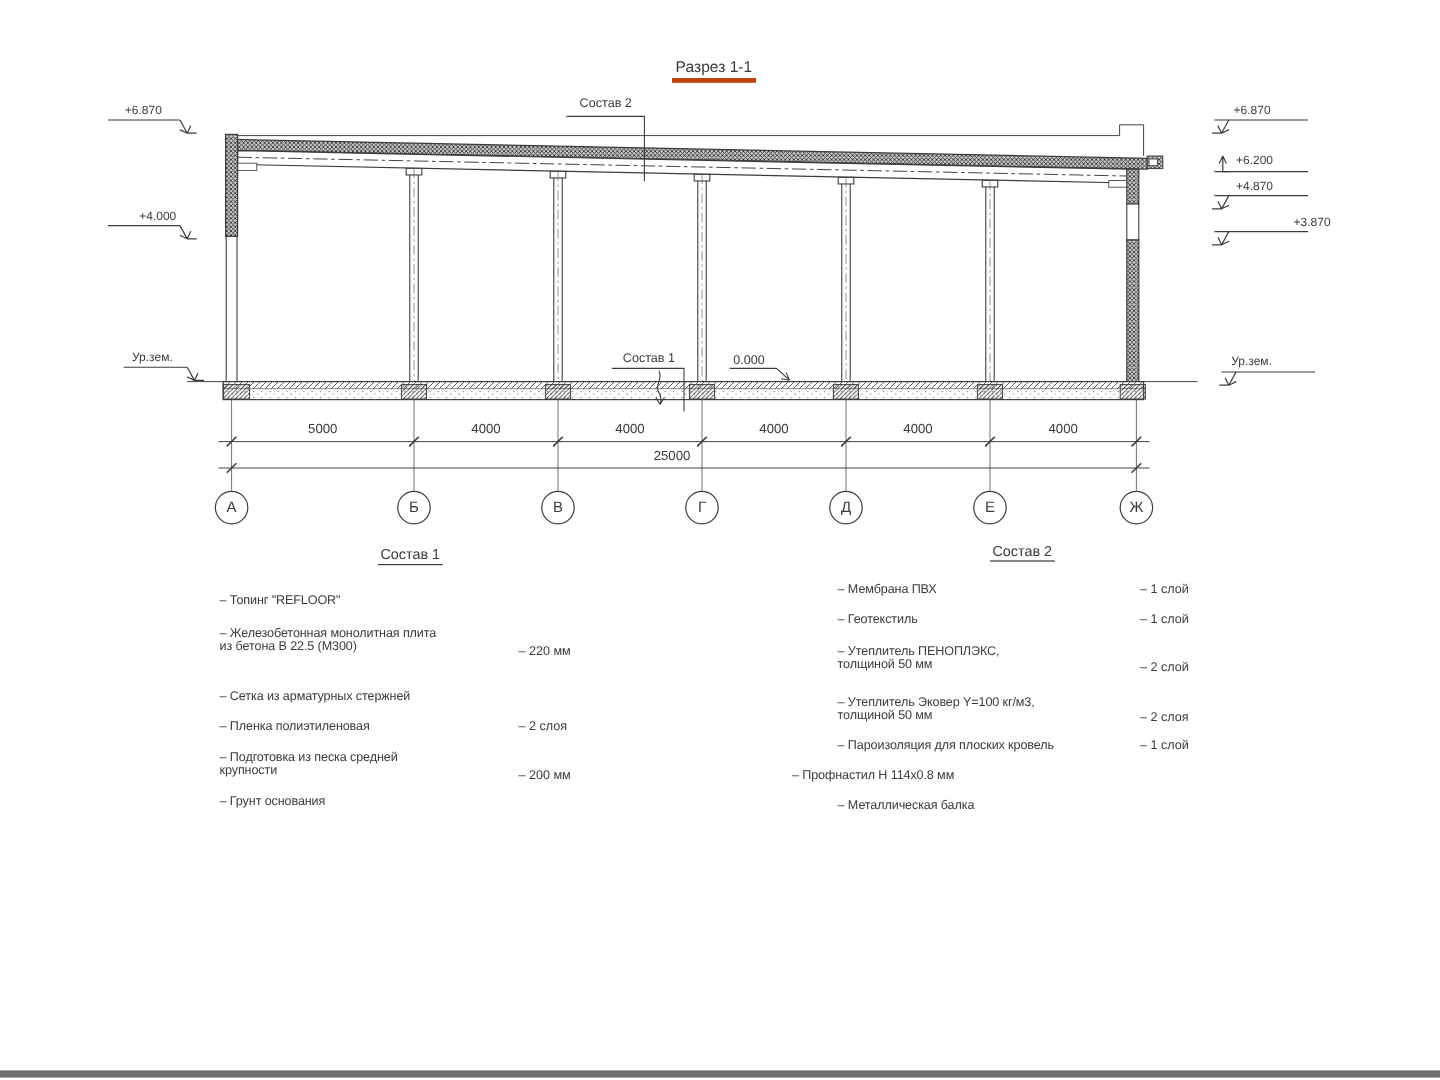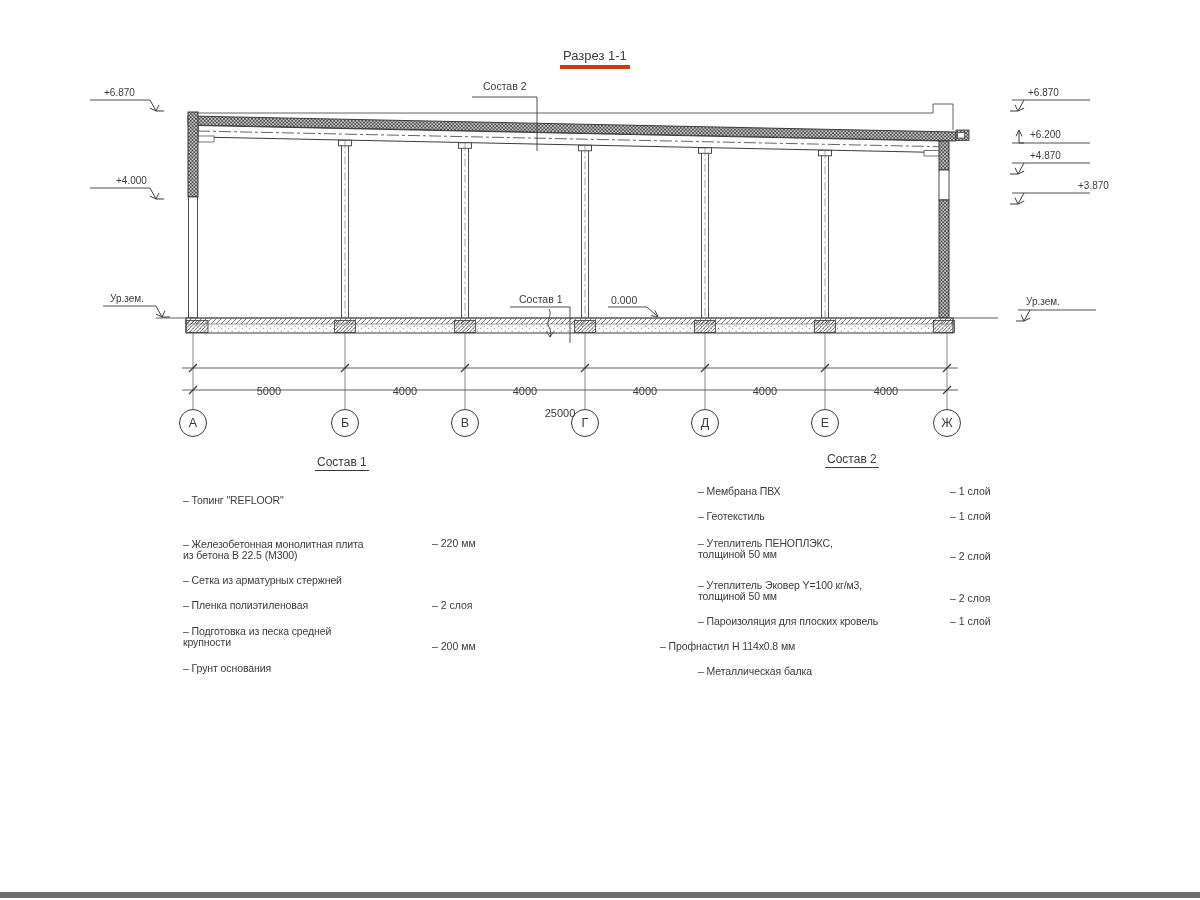--- a/index.html
+++ b/index.html
@@ -2,21 +2,21 @@
 <html><head>
 <meta charset="utf-8">
 <style>
   html,body{margin:0;padding:0;}
   body{
     width:1200px;height:900px;position:relative;background:#ffffff;
     font-family:"Liberation Sans", sans-serif;color:#3b3b3b;overflow:hidden;
   }
   svg{position:absolute;left:0;top:0;}
   .lbl{position:absolute;font-size:10px;line-height:10px;white-space:nowrap;color:#3b3b3b;}
-  .dim{position:absolute;font-size:11px;line-height:11px;text-align:center;color:#3b3b3b;margin-top:33px;}
+  .dim{position:absolute;font-size:11px;line-height:11px;text-align:center;color:#3b3b3b;}
   .axis-letter{position:absolute;font-size:12.5px;line-height:14px;width:20px;text-align:center;color:#3b3b3b;}
   .title{position:absolute;font-size:13px;line-height:14px;border-bottom:4px solid #c2410c;padding:0 3px 2px 3px;color:#3b3b3b;}
   .comp-head{position:absolute;font-size:12px;line-height:13px;border-bottom:1px solid #3b3b3b;padding:0 2px 1px 2px;color:#3b3b3b;}
   .comp-item{position:absolute;font-size:10.5px;line-height:10.5px;white-space:pre-line;letter-spacing:-0.1px;color:#3b3b3b;}
   .comp-val{position:absolute;font-size:10.5px;line-height:10.5px;white-space:nowrap;color:#3b3b3b;}
   .leader-lbl{position:absolute;font-size:10.5px;line-height:11px;white-space:nowrap;color:#3b3b3b;}
   .bottom-strip{position:absolute;left:0;top:892px;width:1200px;height:6px;background:#6f6f6f;}
 </style>
 </head>
 <body>
@@ -202,21 +202,21 @@
 <div class="axis-letter" style="left:183px;top:416px;">А</div>
 <div class="axis-letter" style="left:335px;top:416px;">Б</div>
 <div class="axis-letter" style="left:455px;top:416px;">В</div>
 <div class="axis-letter" style="left:575px;top:416px;">Г</div>
 <div class="axis-letter" style="left:695px;top:416px;">Д</div>
 <div class="axis-letter" style="left:815px;top:416px;">Е</div>
 <div class="axis-letter" style="left:937px;top:416px;">Ж</div>
 
 <div class="comp-head" style="left:315px;top:456px;">Состав 1</div>
 <div class="comp-item" style="left:183px;top:495px;">– Топинг "REFLOOR"</div>
-<div class="comp-item" style="left:183px;top:523px;margin-top:16px;">– Железобетонная монолитная плита
+<div class="comp-item" style="left:183px;top:523px;">– Железобетонная монолитная плита
 из бетона В 22.5 (М300)</div>
 <div class="comp-val" style="left:432px;top:538px;">– 220 мм</div>
 <div class="comp-item" style="left:183px;top:575px;">– Сетка из арматурных стержней</div>
 <div class="comp-item" style="left:183px;top:600px;">– Пленка полиэтиленовая</div>
 <div class="comp-val" style="left:432px;top:600px;">– 2 слоя</div>
 <div class="comp-item" style="left:183px;top:626px;">– Подготовка из песка средней
 крупности</div>
 <div class="comp-val" style="left:432px;top:641px;">– 200 мм</div>
 <div class="comp-item" style="left:183px;top:663px;">– Грунт основания</div>
 

